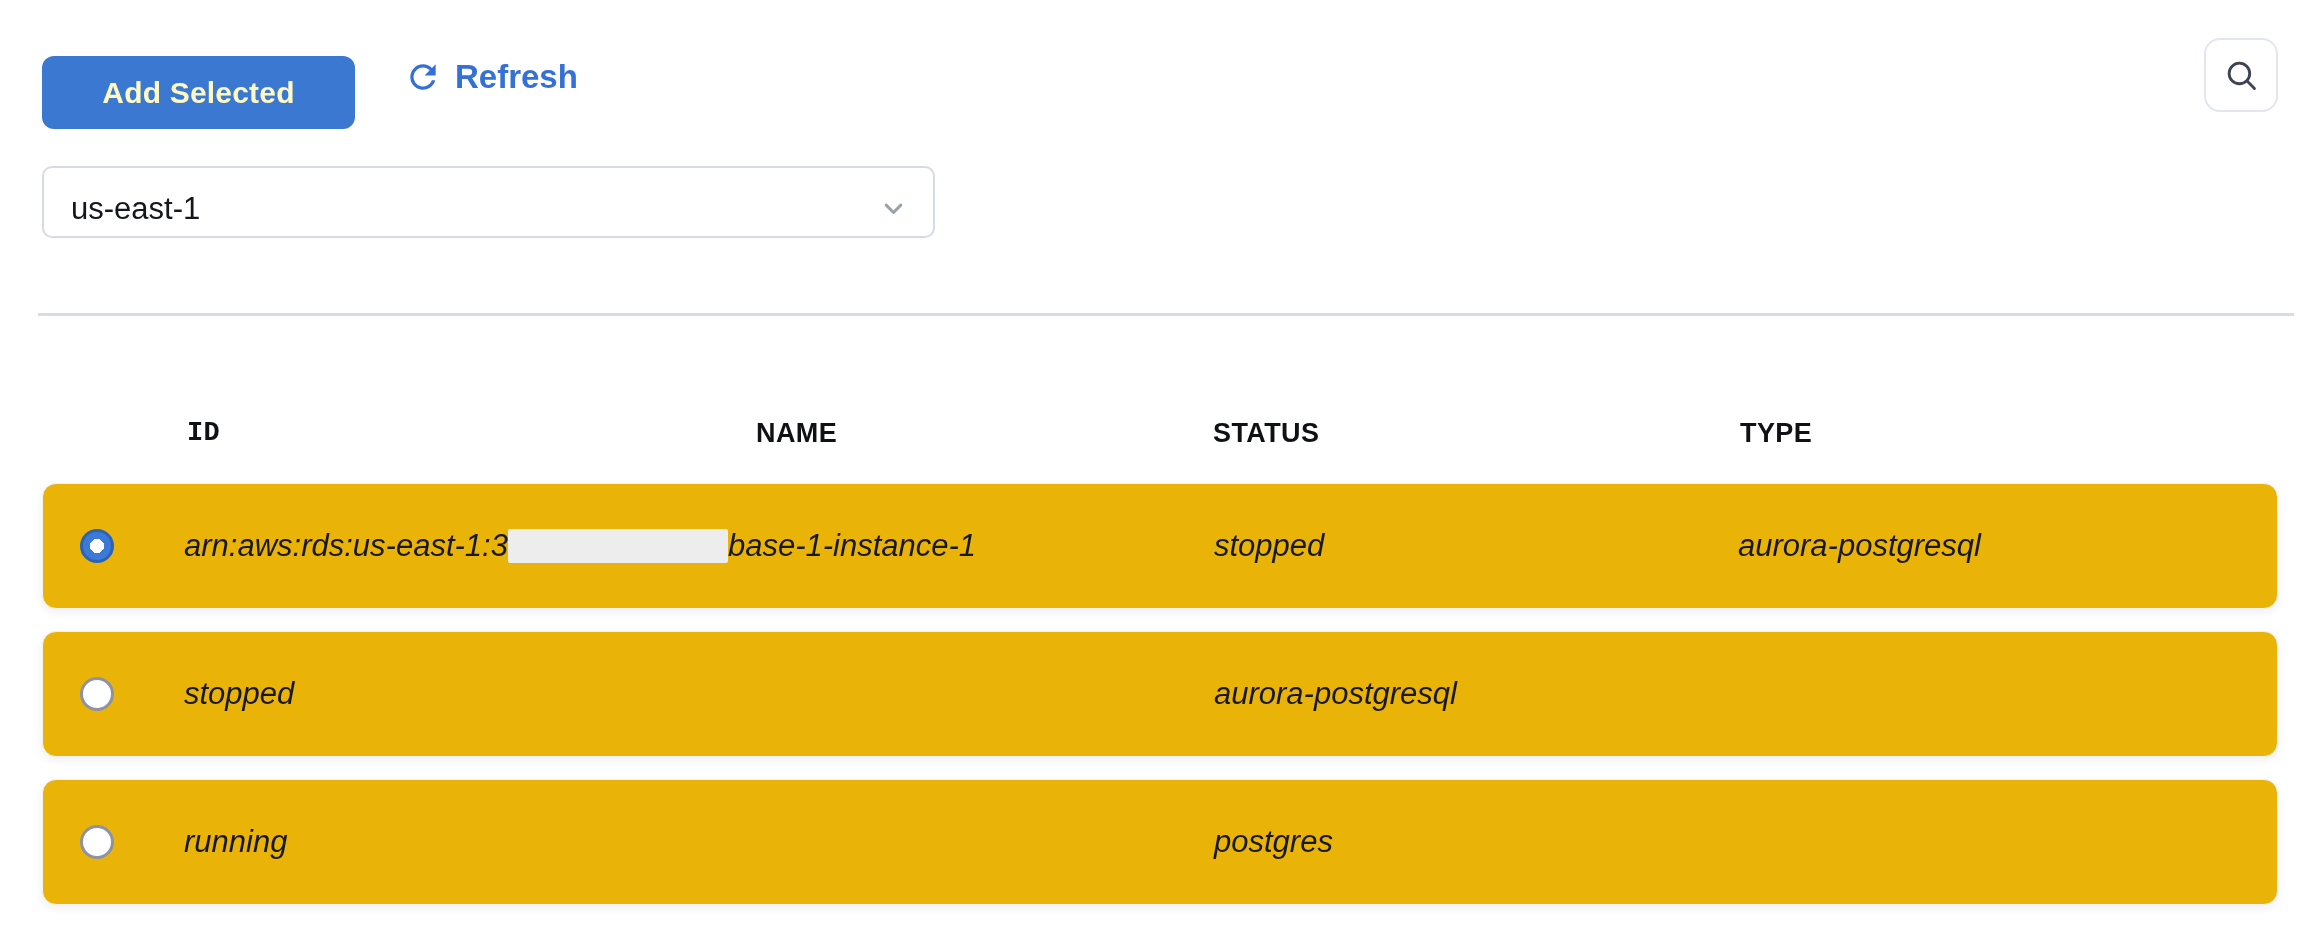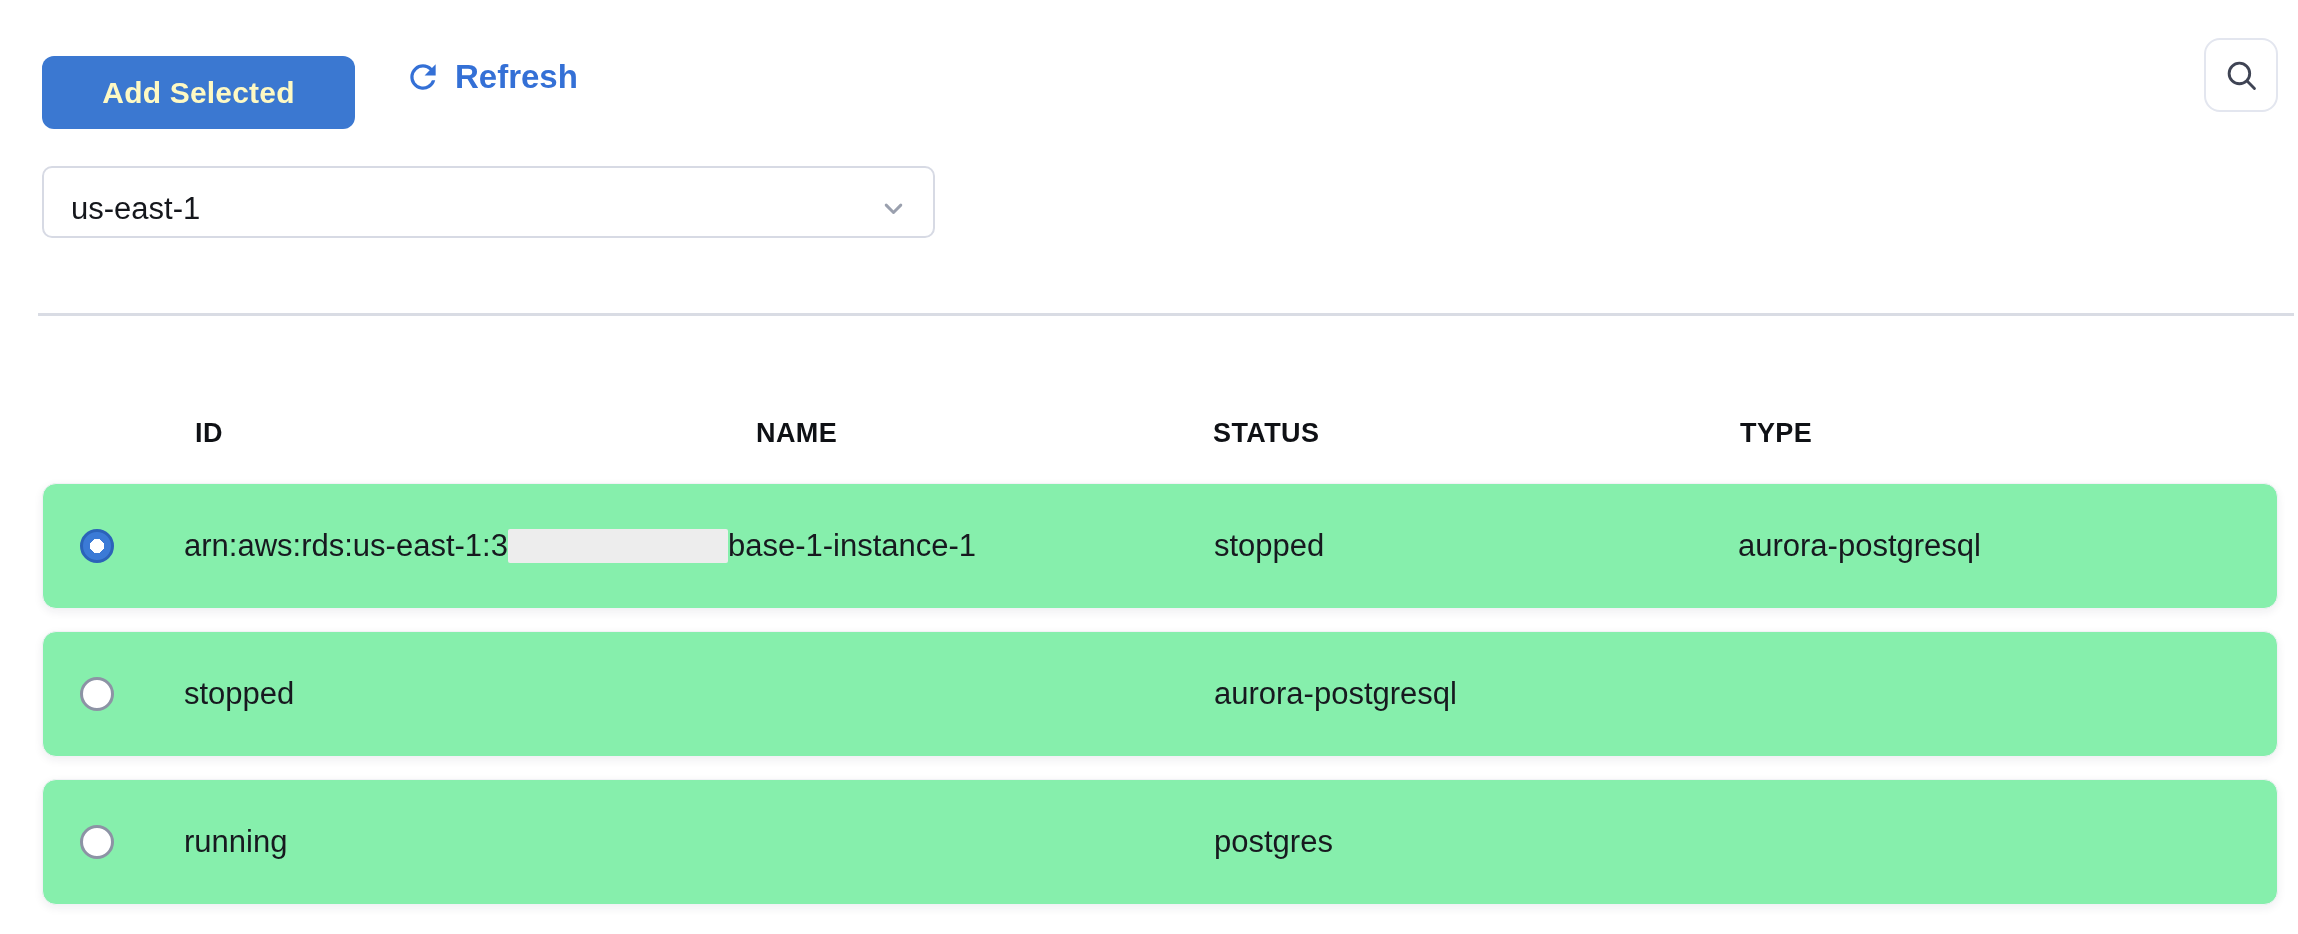--- a/index.html
+++ b/index.html
@@ -30,30 +30,30 @@
     position:absolute; left:42px; top:166px; width:893px; height:72px;
     background:#ffffff; border:2px solid #d7dae4; border-radius:10px;
     display:flex; align-items:center; justify-content:space-between;
     padding:13px 26px 0 27px; font-size:31px; color:#15171c; cursor:pointer;
   }
 
   .divider { position:absolute; left:38px; top:313px; width:2256px; height:3px; background:#d9dce4; }
 
   .thead { position:absolute; left:42px; top:412px; width:2236px; height:44px; }
   .th { position:absolute; top:6px; font-size:27px; font-weight:700; color:#0f1115; letter-spacing:.4px; }
-  .th-id     { left:153px; }
+  .th-id     { left:145px;font-family:Liberation Mono, monospace; }
   .th-name   { left:698px;margin-left:16px; }
   .th-status { left:1171px; }
   .th-type   { left:1698px; }
 
   .card {
     position:absolute; left:42px; width:2236px; height:126px;
-    background:#86efac; border:1px solid #f1f2f6; border-radius:14px;
+    background:#eab308; border:1px solid #f1f2f6; border-radius:14px;
     box-shadow:0 3px 10px rgba(25,30,50,.07);
-    display:grid; grid-template-columns:141px 1030px 524px 541px; align-items:center;
+    display:grid; grid-template-columns:141px 1030px 524px 541px; align-items:center;font-style:italic;
   }
   .card.r0 { top:483px; } .card.r1 { top:631px; } .card.r2 { top:779px; }
 
   .radio-cell { padding-left:37px; }
   .radio {
     display:block; width:34px; height:34px; border-radius:50%;
     border:3px solid #8d93a5; background:#ffffff; cursor:pointer;
   }
   .radio.selected {
     border:3px solid #2b63b9;

